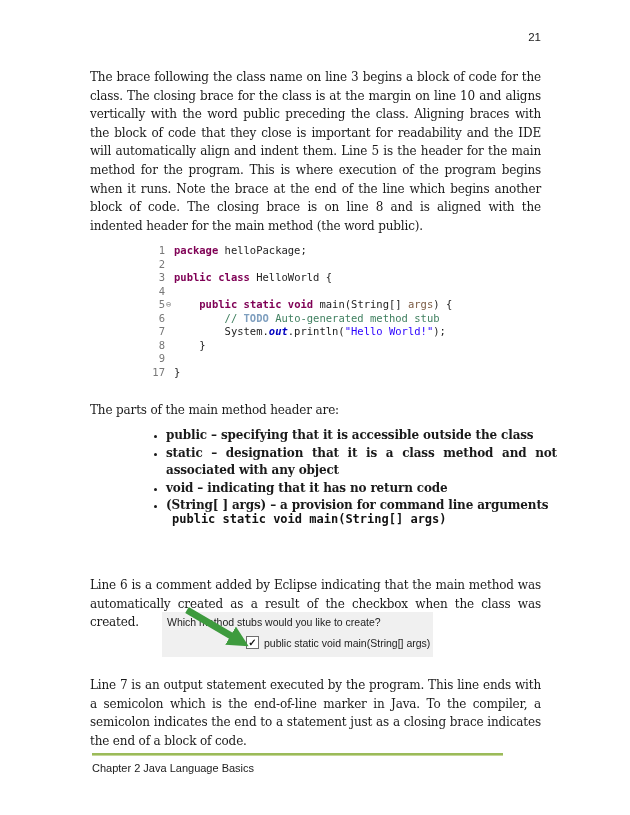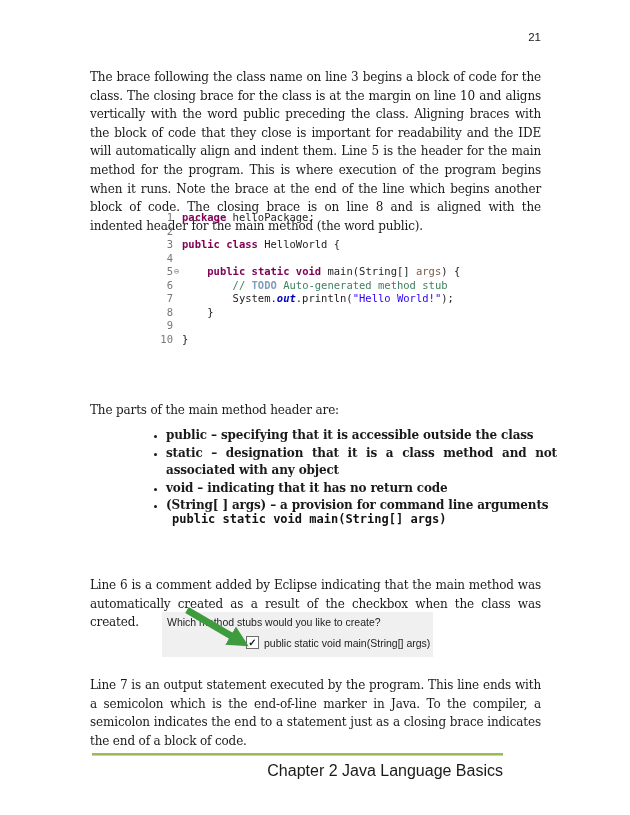--- a/index.html
+++ b/index.html
@@ -16,23 +16,23 @@
     position:absolute;left:90px;width:451px;
     font-size:12px;line-height:18.6px;text-align:justify;letter-spacing:-0.15px;
   }
   #p1{top:61px;margin-top:7px;}
   #p2{top:389px;text-align:left;}
   #p3{top:564px;}
   #p4{top:664px;}
 
   
   .code-block{
-    position:absolute;left:147px;top:211px;
+    position:absolute;left:147px;top:244px;
     font-family:"DejaVu Sans Mono","Liberation Mono",monospace;
-    font-size:10.5px;line-height:13.5px;margin-left:8px;
+    font-size:10.5px;line-height:13.5px;
   }
   .code-line{white-space:pre;}
   .lnum{display:inline-block;width:18px;text-align:right;color:var(--line_number,#787878);}
   .fold{display:inline-block;width:8px;font-size:8.5px;color:#8a8a8a;vertical-align:1px;text-align:left;padding-left:1px;}
   .codetext{white-space:pre;color:#1d1d1d;}
   .seg-kw{color:var(--keyword,#7f0055);font-weight:bold;}
   .seg-pl{color:#1d1d1d;}
   .seg-cm{color:var(--comment,#3f7f5f);}
   .seg-td{color:var(--todo_tag,#7f9fbf);font-weight:bold;}
   .seg-st{color:var(--string,#2a00ff);}
@@ -70,43 +70,43 @@
   .checkbox{
     width:11px;height:11px;background:#ffffff;border:1px solid #6e6e6e;
     display:flex;align-items:center;justify-content:center;
     font-size:10px;line-height:10px;font-weight:bold;color:#111;box-sizing:content-box;
   }
   .arrow-svg{position:absolute;left:16px;top:-8px;overflow:visible;pointer-events:none;}
 
   
   .footer-rule{position:absolute;left:92px;top:753px;width:411px;height:2px;
     background:var(--footer_rule,#9bbb59);border-bottom:1px solid #c6d79a;}
-  .footer-text{position:absolute;left:92px;top:762px;width:411px;text-align:right;
-    font-family:"Liberation Sans",sans-serif;font-size:16px;color:#1a1a1a;}
+  .footer-text{position:absolute;left:92px;top:762px;width:411px;text-align:left;
+    font-family:"Liberation Sans",sans-serif;font-size:11px;color:#1a1a1a;}
 </style>
 </head>
 <body>
 
 <div class="page">
 
   <div class="page-number">21</div>
 
   <p class="body-par" id="p1">The brace following the class name on line 3 begins a block of code for the class.  The closing brace for the class is at the margin on line 10 and aligns vertically with the word public preceding the class.  Aligning braces with the block of code that they close is important for readability and the IDE will automatically align and indent them.  Line 5 is the header for the main method for the program.  This is where execution of the program begins when it runs.  Note the brace at the end of the line which begins another block of code.  The closing brace is on line 8 and is aligned with the indented header for the main method (the word public).</p>
 
   <div class="code-block">
       <div class="code-line"><span class="lnum">1</span><span class="fold"></span><span class="codetext"><span class="seg-kw">package</span><span class="seg-pl"> helloPackage;</span></span></div>
       <div class="code-line"><span class="lnum">2</span><span class="fold"></span><span class="codetext">&nbsp;</span></div>
       <div class="code-line"><span class="lnum">3</span><span class="fold"></span><span class="codetext"><span class="seg-kw">public</span><span class="seg-pl"> </span><span class="seg-kw">class</span><span class="seg-pl"> HelloWorld {</span></span></div>
       <div class="code-line"><span class="lnum">4</span><span class="fold"></span><span class="codetext">&nbsp;</span></div>
       <div class="code-line"><span class="lnum">5</span><span class="fold">⊖</span><span class="codetext"><span class="seg-pl">    </span><span class="seg-kw">public</span><span class="seg-pl"> </span><span class="seg-kw">static</span><span class="seg-pl"> </span><span class="seg-kw">void</span><span class="seg-pl"> main(String[] </span><span class="seg-pm">args</span><span class="seg-pl">) {</span></span></div>
       <div class="code-line"><span class="lnum">6</span><span class="fold"></span><span class="codetext"><span class="seg-pl">        </span><span class="seg-cm">// </span><span class="seg-td">TODO</span><span class="seg-cm"> Auto-generated method stub</span></span></div>
       <div class="code-line"><span class="lnum">7</span><span class="fold"></span><span class="codetext"><span class="seg-pl">        System.</span><span class="seg-fd">out</span><span class="seg-pl">.println(</span><span class="seg-st">"Hello World!"</span><span class="seg-pl">);</span></span></div>
       <div class="code-line"><span class="lnum">8</span><span class="fold"></span><span class="codetext"><span class="seg-pl">    }</span></span></div>
       <div class="code-line"><span class="lnum">9</span><span class="fold"></span><span class="codetext">&nbsp;</span></div>
-      <div class="code-line"><span class="lnum">10</span><span class="fold"></span><span class="codetext"><span class="seg-pl">}</span></span></div>
+      <div class="code-line"><span class="lnum">17</span><span class="fold"></span><span class="codetext"><span class="seg-pl">}</span></span></div>
     </div>
 
   <p class="body-par" id="p2">The parts of the main method header are:</p>
 
   <ul class="parts-list">
       <li>public – specifying that it is accessible outside the class</li>
       <li>static – designation that it is a class method and not associated with any object</li>
       <li>void – indicating that it has no return code</li>
       <li>(String[ ] args) – a provision for command line arguments</li>
     </ul>

